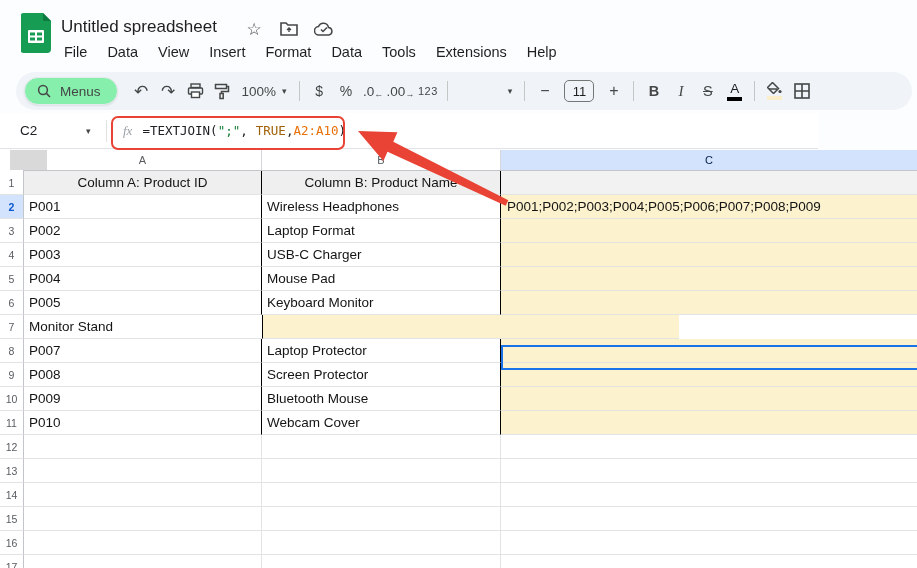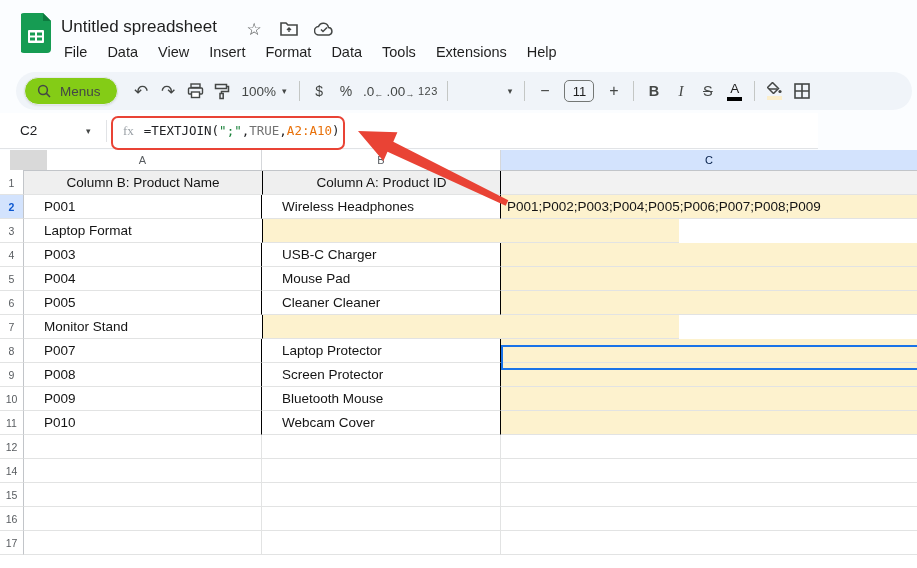--- a/index.html
+++ b/index.html
@@ -10,53 +10,53 @@
   .tophdr { position:absolute; left:0; top:0; width:917px; height:68px; background:#fbfdff; }
   .logo { position:absolute; left:21px; top:13px; width:30px; height:40px; }
   .title { position:absolute; left:61px; top:17px; font-size:17px; color:#1f1f1f; }
   .title-icons { position:absolute; left:244px; top:19px; display:flex; gap:15px; align-items:center; color:#444746; }
   .ticon { width:20px; height:20px; display:flex; align-items:center; justify-content:center; font-size:17px; cursor:pointer; }
   .menubar { position:absolute; left:54px; top:42px; display:flex; font-size:14.5px; color:#1f1f1f; }
   .menubar span { padding:2px 10px; border-radius:8px; cursor:pointer; }
 
   
   .toolbar { position:absolute; left:16px; top:72px; width:896px; height:38px; background:#f0f4f9; border-radius:20px; display:flex; align-items:center; padding-left:8px; color:#444746; }
-  .search-pill { height:28px; background:#84cc16; border:1px solid #e6e9ee; border-radius:14px; display:flex; align-items:center; gap:9px; padding:0 16px 0 12px; font-size:13.5px; color:#444746; box-shadow:0 1px 2px rgba(0,0,0,.08); }
+  .search-pill { height:28px; background:#86efac; border:1px solid #e6e9ee; border-radius:14px; display:flex; align-items:center; gap:9px; padding:0 16px 0 12px; font-size:13.5px; color:#444746; box-shadow:0 1px 2px rgba(0,0,0,.08); }
   .tbtn { min-width:27px; height:28px; display:flex; align-items:center; justify-content:center; font-size:15px; border-radius:6px; cursor:pointer; color:#444746; }
   .tdiv { width:1px; height:20px; background:#c4c7c5; margin:0 6px; }
   .zoomctl { display:flex; align-items:center; gap:6px; padding:0 6px; font-size:13.5px; }
   .caret { font-size:9px; color:#444746; }
   .decctl small { font-size:9px; position:relative; top:3px; }
   .fontdrop { width:64px; display:flex; justify-content:flex-end; padding-right:6px; }
   .fsize-box { width:30px; height:22px; border:1.5px solid #747775; border-radius:5px; display:flex; align-items:center; justify-content:center; font-size:13px; color:#1f1f1f; margin:0 6px; }
   .fmt-b { font-weight:bold; font-size:14.5px; }
   .fmt-i { font-style:italic; font-size:15px; font-family:"Liberation Serif",serif; }
   .fmt-s { text-decoration:line-through; font-size:14.5px; }
   .colorbtn { display:flex; flex-direction:column; align-items:center; line-height:1; gap:2px; }
   .colorbtn .bar { width:15px; height:3.5px; }
 
   
   .fbar { position:absolute; left:0; top:113px; width:818px; height:36px; background:#fff; border-bottom:1px solid #e1e3e6; display:flex; align-items:center; }
   .namebox { width:86px; padding-left:20px; font-size:13.5px; color:#202124; }
   .namecaret { width:20px; font-size:9px; color:#444746; }
   .fdiv { width:1px; height:22px; background:#e1e3e6; }
-  .fx { font-size:13px; color:#9aa0a6; margin:0 10px 0 16px; font-family:"Liberation Serif",serif; }
+  .fx { font-style:italic; font-size:13px; color:#9aa0a6; margin:0 10px 0 16px; font-family:"Liberation Serif",serif; }
   .formula { font-family:"DejaVu Sans Mono","Liberation Mono",monospace; font-size:12.5px; letter-spacing:0; }
 
   
   .grid { position:absolute; left:0; top:150px; width:917px; height:418px; background:#fff; overflow:hidden; }
   .colhdr { display:flex; height:21px; border-bottom:1px solid #c2c5c9; background:#fff; position:relative; }
   .corner { width:24px; height:21px; border-right:1px solid #c2c5c9; position:relative; background:#fff; }
   .corner-block { position:absolute; left:10px; top:0; width:37px; height:20px; background:#d9d9d9; z-index:2; }
   .chead { font-size:11px; color:#575b5f; display:flex; align-items:center; justify-content:center; border-right:1px solid #d5d7da; cursor:pointer; }
   .chead.sel { background:#d3e3fd; color:#041e49; }
   .row { display:flex; height:24px; }
   .rowhdr { width:24px; font-size:10.5px; color:#575b5f; display:flex; align-items:center; justify-content:center; border-right:1px solid #c2c5c9; border-bottom:1px solid #e2e3e3; background:#fff; cursor:pointer; }
   .rowhdr.sel { background:#d3e3fd; color:#0b57d0; font-weight:bold; }
-  .cell { font-size:13.5px; color:#141414; line-height:23px; padding-left:20px; border-right:1px solid #e2e3e3; border-bottom:1px solid #e2e3e3; white-space:nowrap; overflow:hidden; cursor:cell; }
+  .cell { font-size:13.5px; color:#141414; line-height:23px; padding-left:5px; border-right:1px solid #e2e3e3; border-bottom:1px solid #e2e3e3; white-space:nowrap; overflow:hidden; cursor:cell; }
   .cell.hdrrow { text-align:center; padding-left:0; background:#efefef; }
   .cell.dark { border-right:1px solid #000; }
   .cell.fill { background:#fdf2ce; }
   .cell.c1fill { background:#f2f2f2; }
   .w-a { width:238px; } .w-b { width:239px; } .w-c { width:416px; border-right:none; }
   .sel-overlay { position:absolute; left:501px; top:195px; width:420px; height:25px; border:2px solid #1a73e8; pointer-events:none; z-index:3; }
 
   
   .anno-box { position:absolute; left:111px; top:116px; width:234px; height:34px; border:2.5px solid #e94335; border-radius:7px; z-index:6; pointer-events:none; }
   .anno-arrow { position:absolute; left:0; top:0; width:917px; height:568px; z-index:6; pointer-events:none; }
@@ -181,66 +181,67 @@
         <path d="M8 1 v14 M1 8 h14" stroke="#444746" stroke-width="1.6"></path>
       </svg>
   </div>
 </div>
 
 <div class="fbar">
   <div class="namebox">C2</div>
   <div class="namecaret">▾</div>
   <div class="fdiv"></div>
   <div class="fx">fx</div>
-  <div class="formula"><span style="color: rgb(32, 33, 36);">=TEXTJOIN(</span><span style="color: rgb(24, 128, 56);">";"</span><span style="color: rgb(32, 33, 36);">,</span><span style="color: #737373;">TRUE</span><span style="color: rgb(32, 33, 36);">,</span><span style="color: rgb(232, 113, 10); text-align: right;">A2:A10</span><span style="color: rgb(32, 33, 36);">)</span></div>
+  <div class="formula"><span style="color: rgb(32, 33, 36);">=TEXTJOIN(</span><span style="color: rgb(24, 128, 56);">";"</span><span style="color: rgb(32, 33, 36);">,</span><span style="color: #a16207; margin-left: 8px;">TRUE</span><span style="color: rgb(32, 33, 36);">,</span><span style="color: rgb(232, 113, 10); text-align: right;">A2:A10</span><span style="color: rgb(32, 33, 36);">)</span></div>
 </div>
 
 <div class="grid">
   <div class="colhdr">
     <div class="corner">
         <div class="corner-block"></div>
       </div>
     <div class="chead w-a">A</div>
     <div class="chead w-b">B</div>
     <div class="chead w-c sel">C</div>
   </div>
   <div>
       <div class="row">
         <div class="rowhdr">1</div>
+        <div class="cell w-a hdrrow dark">Column A: Product ID</div>
         <div class="cell w-b hdrrow dark">Column B: Product Name</div>
-        <div class="cell w-a hdrrow dark">Column A: Product ID</div>
         <div class="cell w-c hdrrow c1fill"></div>
       </div>
       <div class="row">
         <div class="rowhdr sel">2</div>
         <div class="cell w-a dark">P001</div>
         <div class="cell w-b dark">Wireless Headphones</div>
         <div class="cell w-c fill" style="padding-left: 6px;">P001;P002;P003;P004;P005;P006;P007;P008;P009</div>
       </div>
       <div class="row">
         <div class="rowhdr">3</div>
+        <div class="cell w-a dark">P002</div>
         <div class="cell w-b dark">Laptop Format</div>
         <div class="cell w-c fill"></div>
       </div>
       <div class="row">
         <div class="rowhdr">4</div>
         <div class="cell w-a dark">P003</div>
         <div class="cell w-b dark">USB-C Charger</div>
         <div class="cell w-c fill"></div>
       </div>
       <div class="row">
         <div class="rowhdr">5</div>
         <div class="cell w-a dark">P004</div>
         <div class="cell w-b dark">Mouse Pad</div>
         <div class="cell w-c fill"></div>
       </div>
       <div class="row">
         <div class="rowhdr">6</div>
         <div class="cell w-a dark">P005</div>
-        <div class="cell w-b dark">Cleaner Cleaner</div>
+        <div class="cell w-b dark">Keyboard Monitor</div>
         <div class="cell w-c fill"></div>
       </div>
       <div class="row">
         <div class="rowhdr">7</div>
         <div class="cell w-b dark">Monitor Stand</div>
         <div class="cell w-c fill"></div>
       </div>
       <div class="row">
         <div class="rowhdr">8</div>
         <div class="cell w-a dark">P007</div>
@@ -260,20 +261,26 @@
         <div class="cell w-c fill"></div>
       </div>
       <div class="row">
         <div class="rowhdr">11</div>
         <div class="cell w-a dark">P010</div>
         <div class="cell w-b dark">Webcam Cover</div>
         <div class="cell w-c fill"></div>
       </div>
       <div class="row">
         <div class="rowhdr">12</div>
+        <div class="cell w-a"></div>
+        <div class="cell w-b"></div>
+        <div class="cell w-c"></div>
+      </div>
+      <div class="row">
+        <div class="rowhdr">13</div>
         <div class="cell w-a"></div>
         <div class="cell w-b"></div>
         <div class="cell w-c"></div>
       </div>
       <div class="row">
         <div class="rowhdr">14</div>
         <div class="cell w-a"></div>
         <div class="cell w-b"></div>
         <div class="cell w-c"></div>
       </div>

